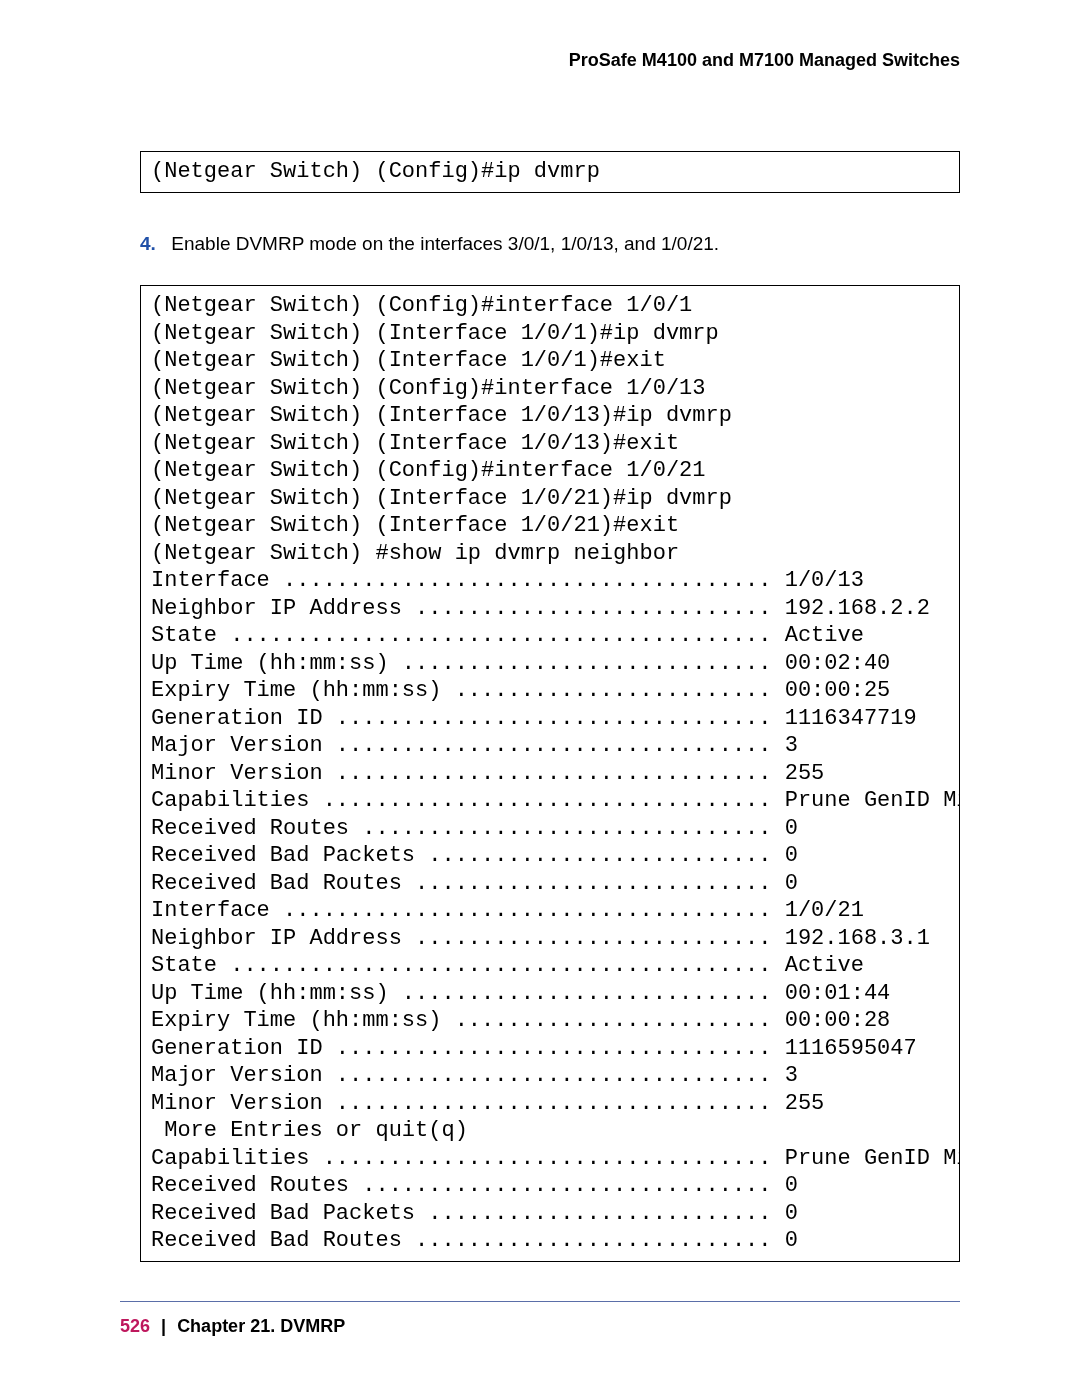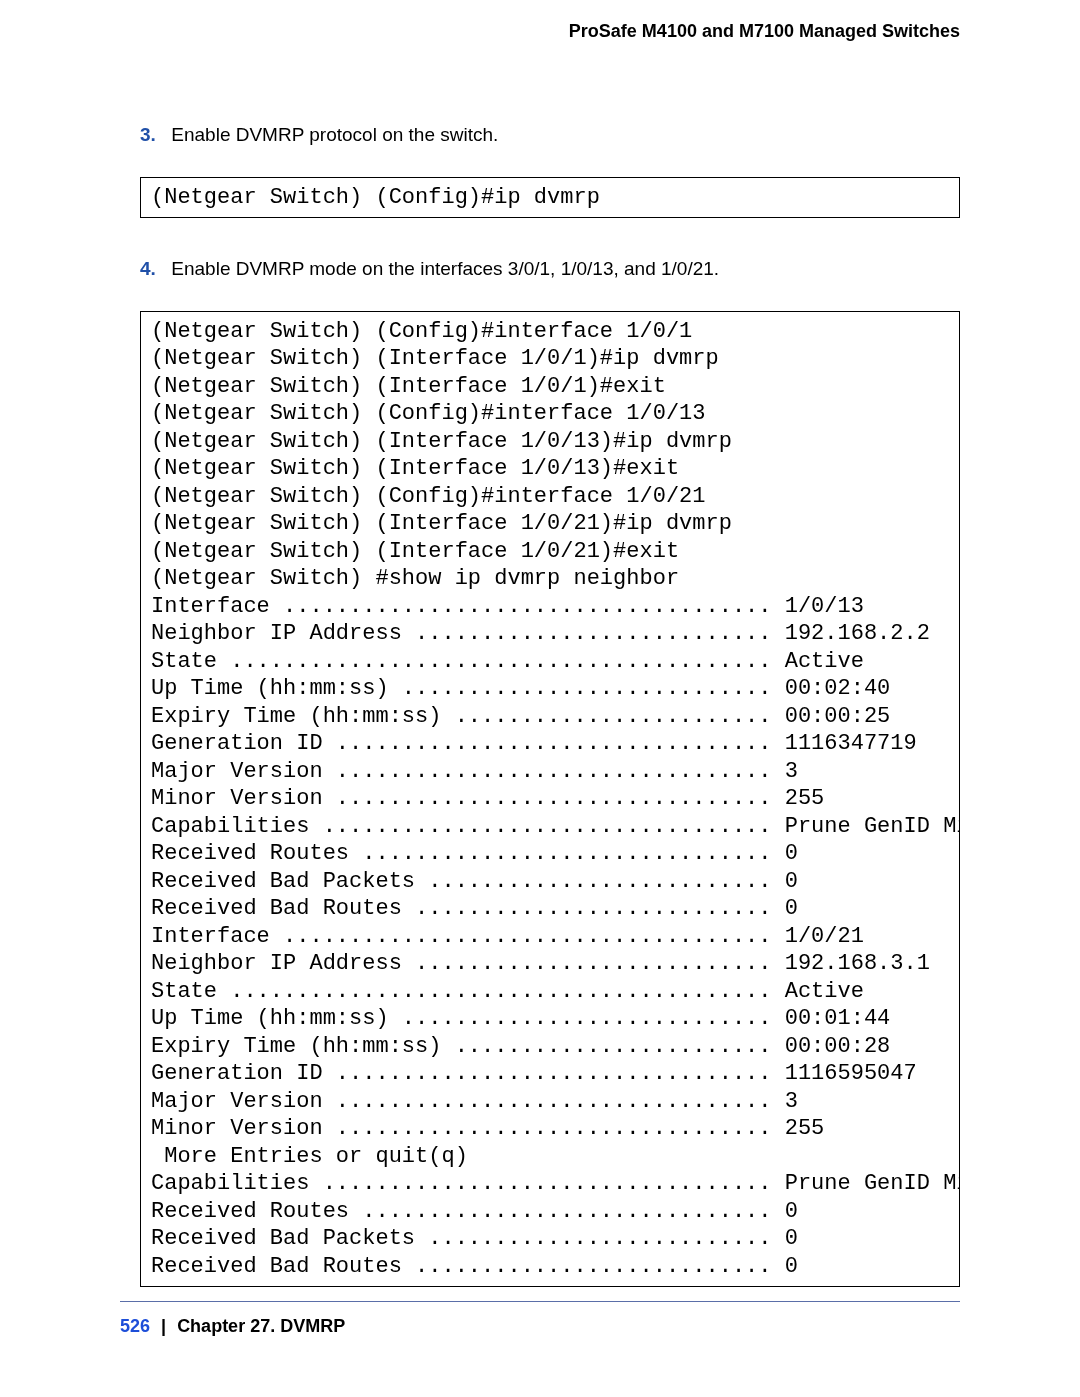--- a/index.html
+++ b/index.html
@@ -7,21 +7,21 @@
     padding: 0;
     background: #fff;
     font-family: Arial, Helvetica, sans-serif;
     color: #000;
     width: 1080px;
     height: 1397px;
     box-sizing: border-box;
     position: relative;
   }
   .page {
-    padding: 21px 120px 0 140px;
+    padding: 50px 120px 0 140px;
     box-sizing: border-box;
   }
   .running-header {
     text-align: right;
     font-weight: bold;
     font-size: 18px;
     margin-bottom: 80px;
   }
   .step {
     font-size: 19px;
@@ -47,33 +47,29 @@
   .footer {
     position: absolute;
     left: 120px;
     right: 120px;
     bottom: 60px;
     border-top: 1px solid #5a6ea8;
     padding-top: 14px;
     font-size: 18px;
     font-weight: bold;
   }
-  .footer .pgnum { color: #1d4ed8; }
+  .footer .pgnum { color: #be185d; }
   .footer .sep { color: #000; font-weight: bold; padding: 0 6px; }
 </style>
 </head>
 <body>
 
 <div class="page">
   <div class="running-header">ProSafe M4100 and M7100 Managed Switches</div>
 
-  <div class="step">
-    <span class="step-num">3.</span>
-    <span>Enable DVMRP protocol on the switch.</span>
-  </div>
 
   <div class="code-box">(Netgear Switch) (Config)#ip dvmrp</div>
 
   <div class="step">
     <span class="step-num">4.</span>
     <span>Enable DVMRP mode on the interfaces 3/0/1, 1/0/13, and 1/0/21.</span>
   </div>
 
   <div class="code-box">(Netgear Switch) (Config)#interface 1/0/1
 (Netgear Switch) (Interface 1/0/1)#ip dvmrp
@@ -108,14 +104,14 @@
  More Entries or quit(q)
 Capabilities .................................. Prune GenID Missing 11441
 Received Routes ............................... 0
 Received Bad Packets .......................... 0
 Received Bad Routes ........................... 0</div>
 </div>
 
 <div class="footer">
   <span class="pgnum">526</span>
   <span class="sep">|</span>
-  <span>Chapter 27.  DVMRP</span>
+  <span>Chapter 21.  DVMRP</span>
 </div>
 
 </body></html>

